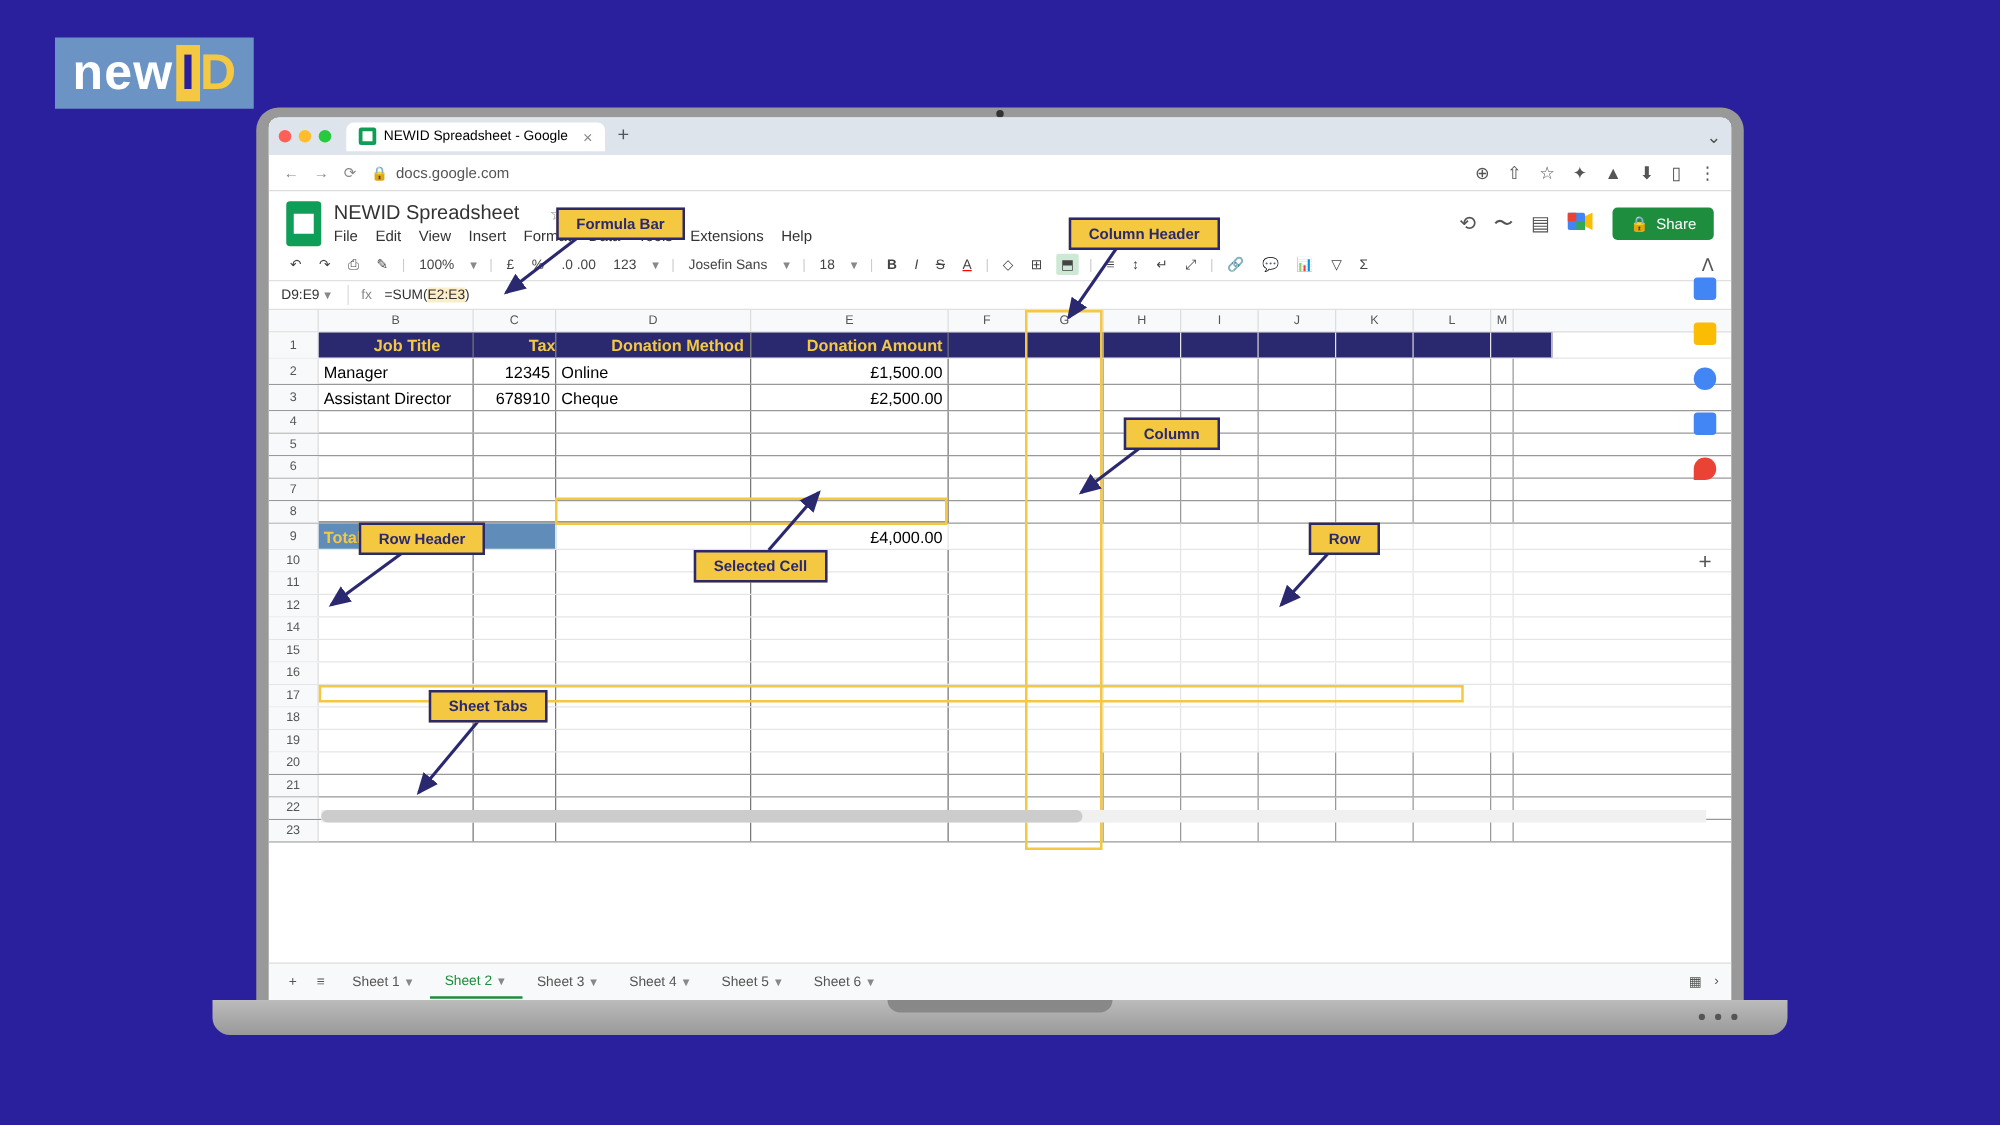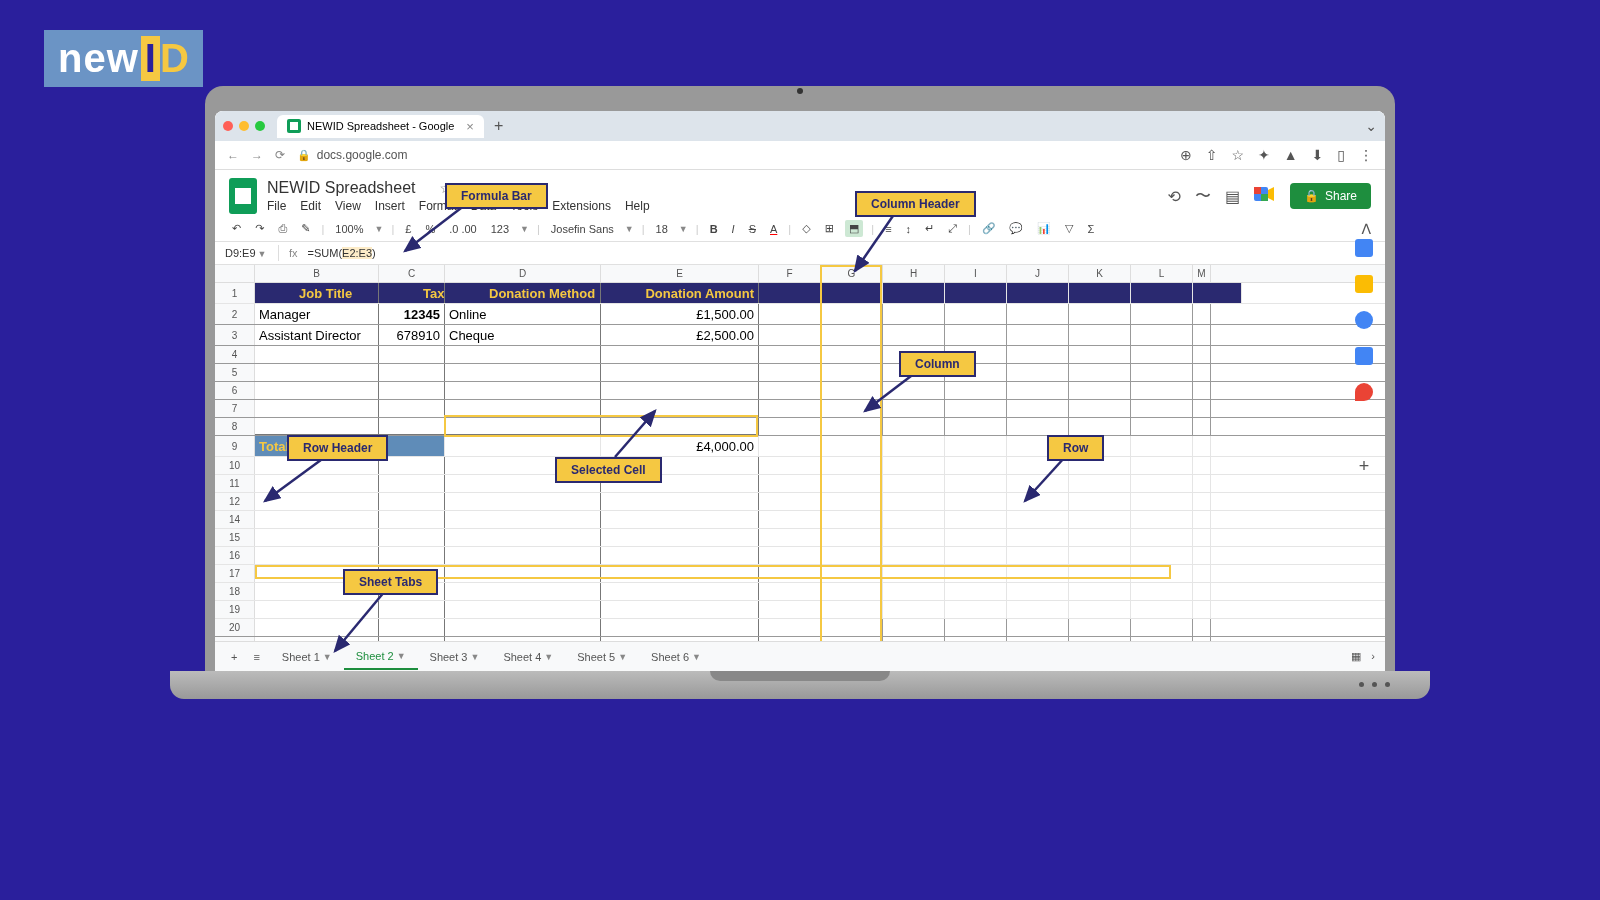--- a/index.html
+++ b/index.html
@@ -9,21 +9,21 @@
   .logo { position: absolute; top: 30px; left: 44px; background: #6b94c5; padding: 6px 14px; }
   .logo-text { display: flex; align-items: baseline; }
   .logo-new { color: #fff; font-size: 40px; font-weight: bold; letter-spacing: 1px; }
   .logo-i { color: #2a1f9c; font-size: 40px; font-weight: bold; background: #f5c842; padding: 0 4px; margin-left: 2px; }
   .logo-d { color: #f5c842; font-size: 40px; font-weight: bold; }
   
   
   .laptop { position: absolute; left: 205px; top: 86px; width: 1190px; }
   .screen-frame { background: #999; border-radius: 18px 18px 0 0; padding: 8px 10px 0 10px; position: relative; }
   .camera { position: absolute; top: 2px; left: 50%; transform: translateX(-50%); width: 6px; height: 6px; background: #333; border-radius: 50%; }
-  .screen { background: #fff; height: 560px; border-radius: 8px 8px 0 0; overflow: hidden; position: relative; margin-top: 17px; }
+  .screen { background: #fff; height: 706px; border-radius: 8px 8px 0 0; overflow: hidden; position: relative; }
   .base { background: linear-gradient(#bbb, #999); height: 28px; width: 1260px; margin-left: -35px; border-radius: 0 0 14px 14px; position: relative; }
   .base::after { content: ''; position: absolute; right: 80px; top: 10px; width: 40px; height: 6px; display: flex; }
   .dots { position: absolute; right: 40px; top: 11px; display: flex; gap: 8px; }
   .dots span { width: 5px; height: 5px; background: #555; border-radius: 50%; }
   .notch { position: absolute; left: 50%; top: 0; transform: translateX(-50%); width: 180px; height: 10px; background: #888; border-radius: 0 0 10px 10px; }
   
   
   .browser-chrome { background: #fff; border-bottom: 1px solid #ddd; }
   .tab-bar { display: flex; align-items: center; background: #dde4eb; height: 30px; padding: 0 8px; }
   .mac-dots { display: flex; gap: 6px; margin-right: 12px; }
@@ -287,21 +287,21 @@
               <div class="cell cH"></div>
               <div class="cell cI"></div>
               <div class="cell cJ"></div>
               <div class="cell cK"></div>
               <div class="cell cL"></div>
               <div class="cell cM"></div>
             </div>
             <div class="row tall data-border">
               <div class="rh">2</div>
               <div class="cell cB" style="border-right: 1px solid rgb(119, 119, 119);">Manager</div>
-              <div class="cell cC num" style="border-right: 1px solid rgb(119, 119, 119); font-weight: bold;">12345</div>
+              <div class="cell cC num" style="border-right: 1px solid rgb(119, 119, 119);">12345</div>
               <div class="cell cD" style="border-right: 1px solid rgb(119, 119, 119);">Online</div>
               <div class="cell cE num" style="border-right: 1px solid rgb(119, 119, 119);">£1,500.00</div>
               <div class="cell cF"></div>
               <div class="cell cG"></div>
               <div class="cell cH"></div>
               <div class="cell cI"></div>
               <div class="cell cJ"></div>
               <div class="cell cK"></div>
               <div class="cell cL"></div>
               <div class="cell cM"></div>

